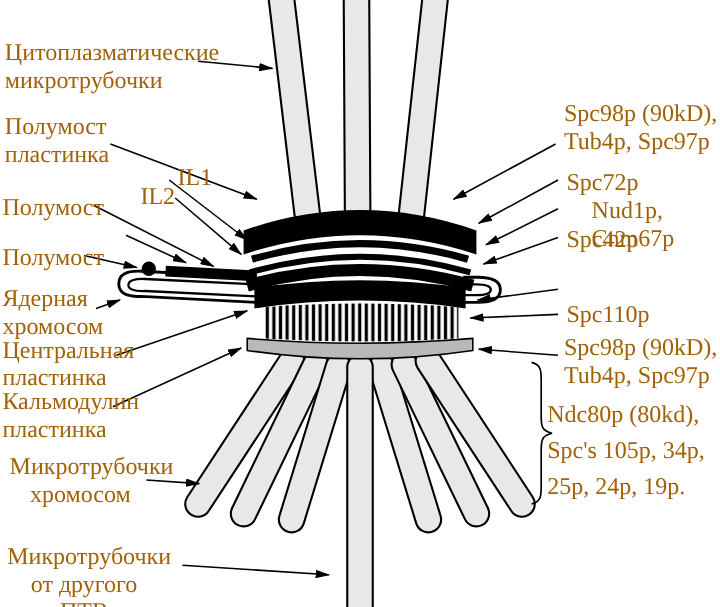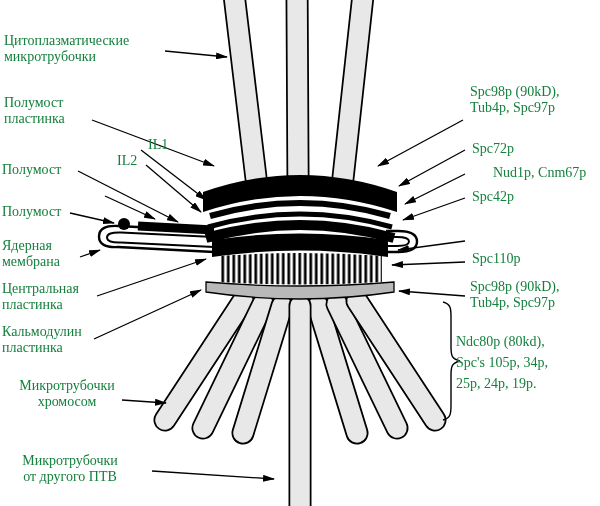--- a/index.html
+++ b/index.html
@@ -1,19 +1,19 @@
 <!DOCTYPE html>
 <html style="--mt-fill: #e8e8e8; --plaque: #000000; --inner-gray: #b9b9b9;"><head>
 <meta charset="utf-8">
 <style>
   html,body{margin:0;padding:0;background:#fff;}
   .stage{position:relative;width:600px;height:506px;background:#fff;overflow:hidden;
          font-family:"Liberation Serif", serif;}
   .stage svg{position:absolute;left:0;top:0;}
-  .lbl{position:absolute;font-size:14px;line-height:1.16;color:#15803d;white-space:pre-line;z-index:2;}
+  .lbl{position:absolute;font-size:20px;line-height:1.16;color:#a16207;white-space:pre-line;z-index:2;}
   .lbl.center{text-align:center;}
   .lbl.wide-lh{line-height:1.5;}
   
   .tube-o{stroke:#000;stroke-width:23;stroke-linecap:round;fill:none;}
   .tube-i{stroke:var(--mt-fill,#e8e8e8);stroke-width:19.5;stroke-linecap:round;fill:none;}
   .blackfill{fill:var(--plaque,#000);stroke:none;}
   .grayband{fill:var(--inner-gray,#b9b9b9);stroke:#000;stroke-width:1.3;}
   .membrane-o{stroke:#000;stroke-width:2.4;fill:none;}
   .membrane-i{stroke:#000;stroke-width:1.9;fill:none;}
   .arc{stroke:#000;fill:none;}
@@ -121,21 +121,21 @@
 
   <div class="lbl" style="left:4px;top:33px;">Цитоплазматические
 микротрубочки</div>
   <div class="lbl" style="left:4px;top:95px;">Полумост
 пластинка</div>
   <div class="lbl" style="left:112px;top:137px;margin-left:36px;">IL1</div>
   <div class="lbl" style="left:117px;top:153px;">IL2</div>
   <div class="lbl" style="left:2px;top:162px;">Полумост</div>
   <div class="lbl" style="left:2px;top:204px;">Полумост</div>
   <div class="lbl" style="left:2px;top:238px;">Ядерная
-мембрана</div>
+хромосом</div>
   <div class="lbl" style="left:2px;top:281px;">Центральная
 пластинка</div>
   <div class="lbl" style="left:2px;top:324px;">Кальмодулин
 пластинка</div>
   <div class="lbl center" style="left:8px;top:378px;width:118px;">Микротрубочки
 хромосом</div>
   <div class="lbl center" style="left:6px;top:453px;width:128px;">Микротрубочки
 от другого ПТВ</div>
 
   <div class="lbl" style="left:470px;top:84px;">Spc98p (90kD),

